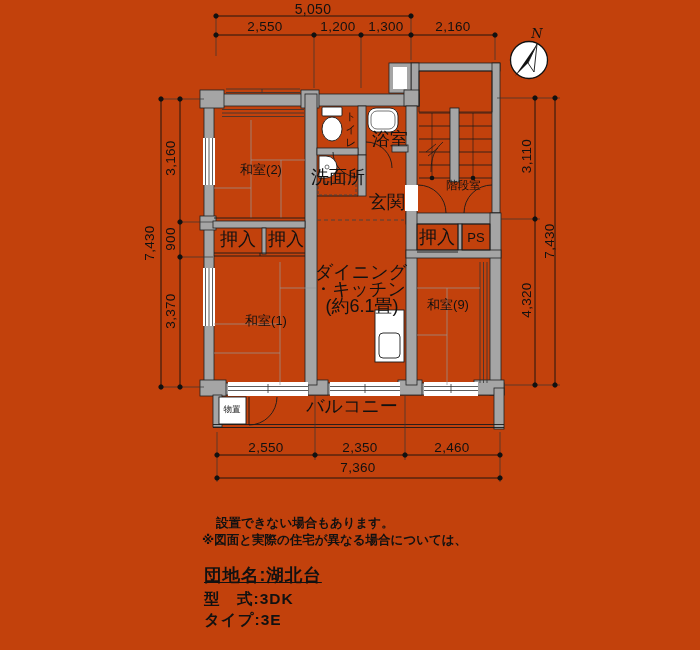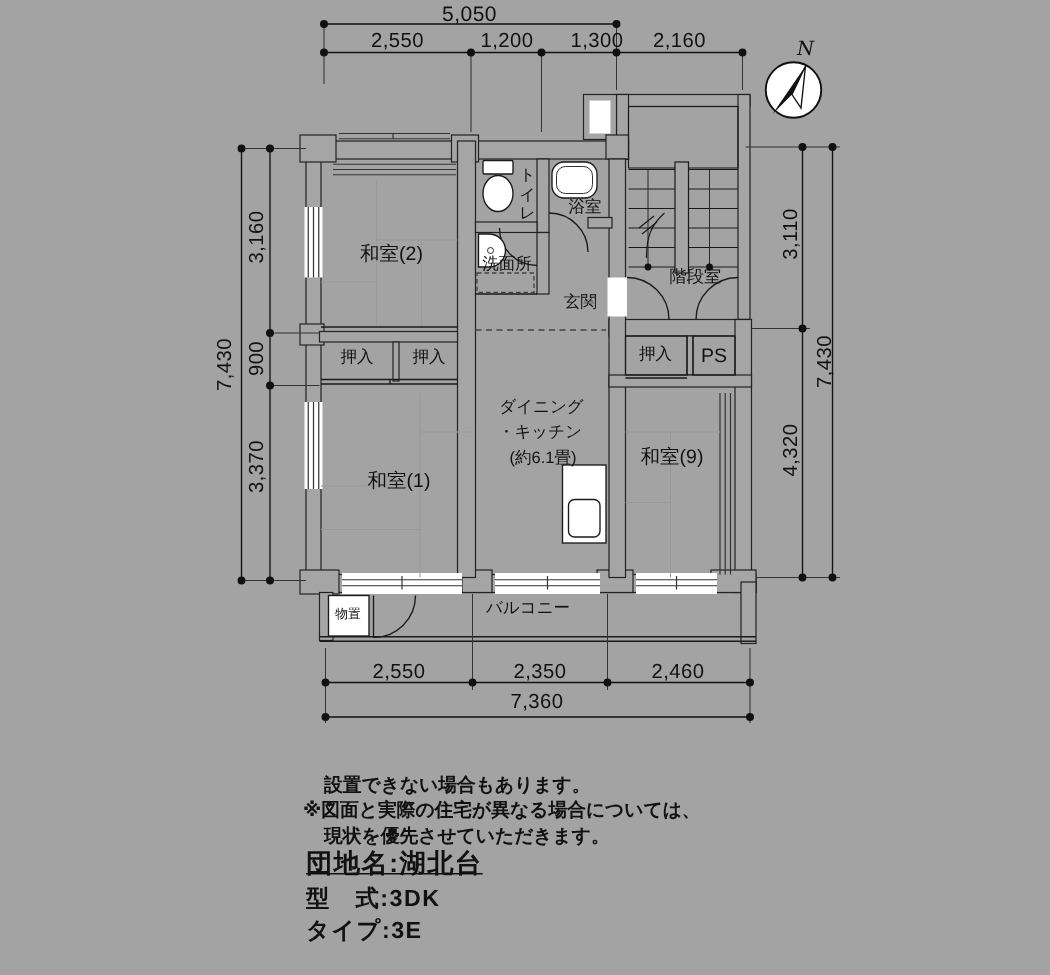--- a/index.html
+++ b/index.html
@@ -1,24 +1,24 @@
 <!DOCTYPE html>
 <html><head>
 <meta charset="utf-8">
 <style>
   html,body{margin:0;padding:0;background:#fff;}
-  .stage{position:relative;width:700px;height:650px;background:#a3a3a3;overflow:hidden;
+  .stage{position:relative;width:700px;height:650px;background:#c2410c;overflow:hidden;
          font-family:"Liberation Sans","DejaVu Sans",sans-serif;color:#111;}
   .stage svg{position:absolute;left:0;top:0;}
   .lbl{position:absolute;transform:translate(-50%,-50%);white-space:nowrap;color:#111;line-height:1;}
   .rot{transform:translate(-50%,-50%) rotate(-90deg);}
   .dim{font-size:13.5px;letter-spacing:.3px;}
   .dimbig{font-size:14px;letter-spacing:.3px;}
   .rm{font-size:13px;}
-  .rm-md{font-size:11px;}
+  .rm-md{font-size:18px;}
   .rm-sm{font-size:11.5px;padding-left:15px;}
   .rm-xs{font-size:8.5px;}
   .vtext{writing-mode:vertical-rl;font-size:10.5px;letter-spacing:1px;}
   .north{font-size:13px;font-style:italic;font-family:"DejaVu Serif","Liberation Serif",serif;}
   .note{position:absolute;font-size:12.5px;font-weight:bold;white-space:nowrap;}
   .prop{position:absolute;font-weight:bold;white-space:nowrap;letter-spacing:1px;}
   .prop-xl{font-size:17.5px;text-decoration:underline;}
   .prop-l{font-size:15.5px;}
 </style>
 </head>
@@ -238,21 +238,21 @@
   <g>
     <circle cx="529" cy="60" r="18.5" fill="#fff" stroke="#111" stroke-width="1.3"></circle>
     <polygon points="537,44 515,76 528,63" fill="#111"></polygon>
     <polygon points="537,44 528,63 534,72" fill="#fff" stroke="#111" stroke-width="0.9"></polygon>
   </g>
 </svg>
 
 <span class="lbl dimbig" style="left:313px;top:9px">5,050</span>
 <span class="lbl dim" style="left:265px;top:27px">2,550</span>
 <span class="lbl dim" style="left:338px;top:27px">1,200</span>
-<span class="lbl dim" style="left:398px;top:27px">1,300</span>
+<span class="lbl dim" style="left:386px;top:27px">1,300</span>
 <span class="lbl dim" style="left:453px;top:27px">2,160</span>
 <span class="lbl dim rot" style="left:150px;top:243px">7,430</span>
 <span class="lbl dim rot" style="left:171px;top:158px">3,160</span>
 <span class="lbl dim rot" style="left:171px;top:239px">900</span>
 <span class="lbl dim rot" style="left:171px;top:311px">3,370</span>
 <span class="lbl dim rot" style="left:527px;top:156px">3,110</span>
 <span class="lbl dim rot" style="left:527px;top:300px">4,320</span>
 <span class="lbl dim rot" style="left:550px;top:241px">7,430</span>
 <span class="lbl dim" style="left:266px;top:448px">2,550</span>
 <span class="lbl dim" style="left:360px;top:448px">2,350</span>
@@ -273,19 +273,18 @@
 <span class="lbl rm-md" style="left:360px;top:289px">・キッチン</span>
 <span class="lbl rm-md" style="left:362px;top:306px">(約6.1畳)</span>
 <span class="lbl rm" style="left:266px;top:320px">和室(1)</span>
 <span class="lbl rm" style="left:448px;top:304px">和室(9)</span>
 <span class="lbl rm-md" style="left:352px;top:406px">バルコニー</span>
 <span class="lbl rm-xs" style="left:232px;top:409px">物置</span>
 <span class="lbl north" style="left:537px;top:33px">N</span>
 
 <span class="note" style="left:216px;top:515px">設置できない場合もあります。</span>
 <span class="note" style="left:202px;top:532px">※図面と実際の住宅が異なる場合については、</span>
-<span class="note" style="left:216px;top:549px">現状を優先させていただきます。</span>
 
 <span class="prop prop-xl" style="left:204px;top:563px">団地名:湖北台</span>
 <span class="prop prop-l" style="left:204px;top:589px">型　式:3DK</span>
 <span class="prop prop-l" style="left:204px;top:610px">タイプ:3E</span>
 
 </div>
 
 </body></html>

